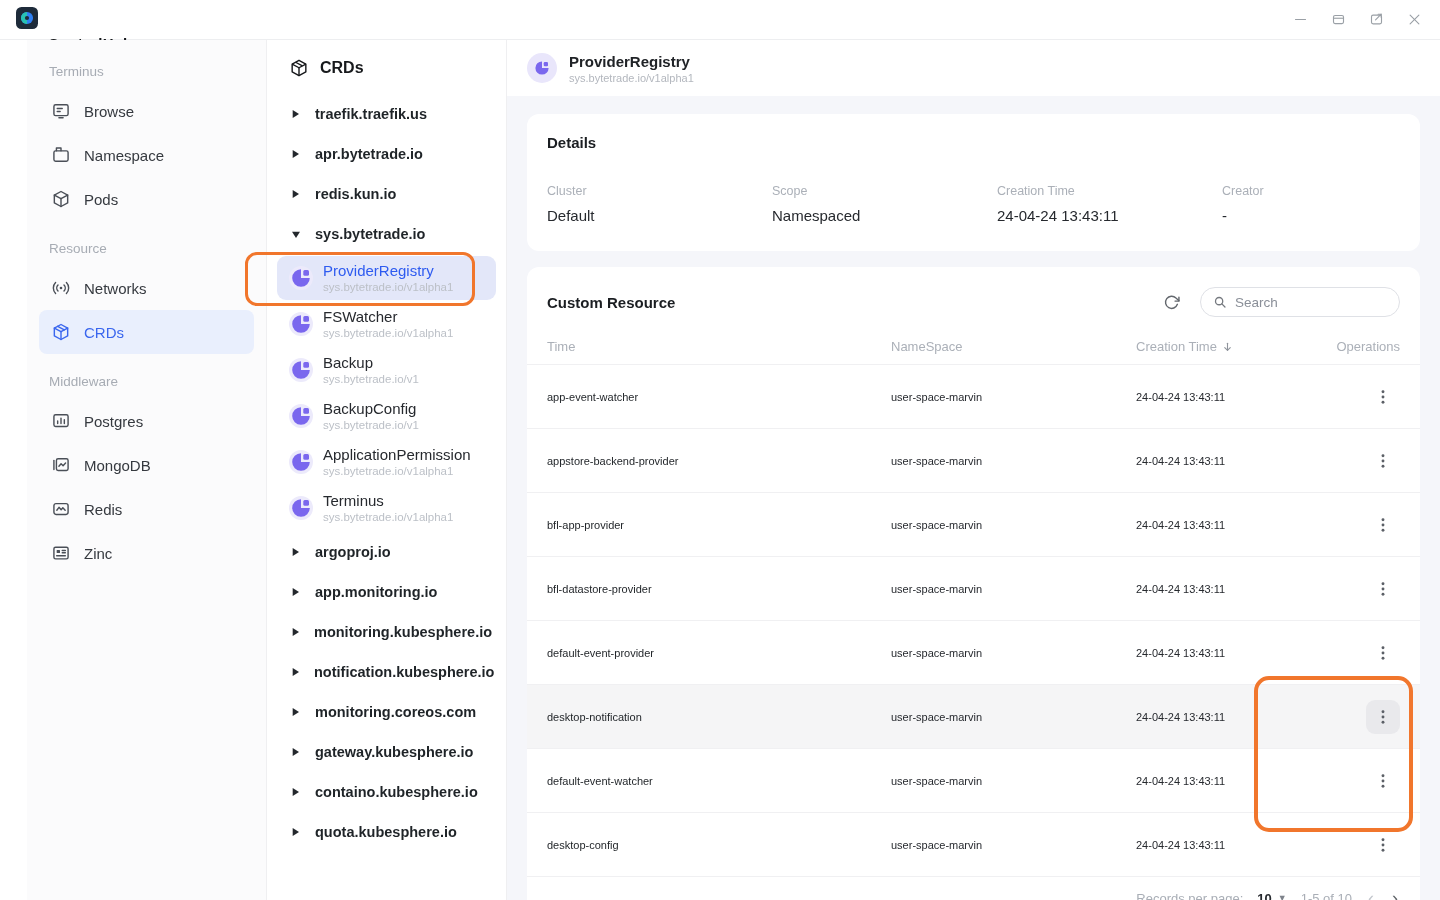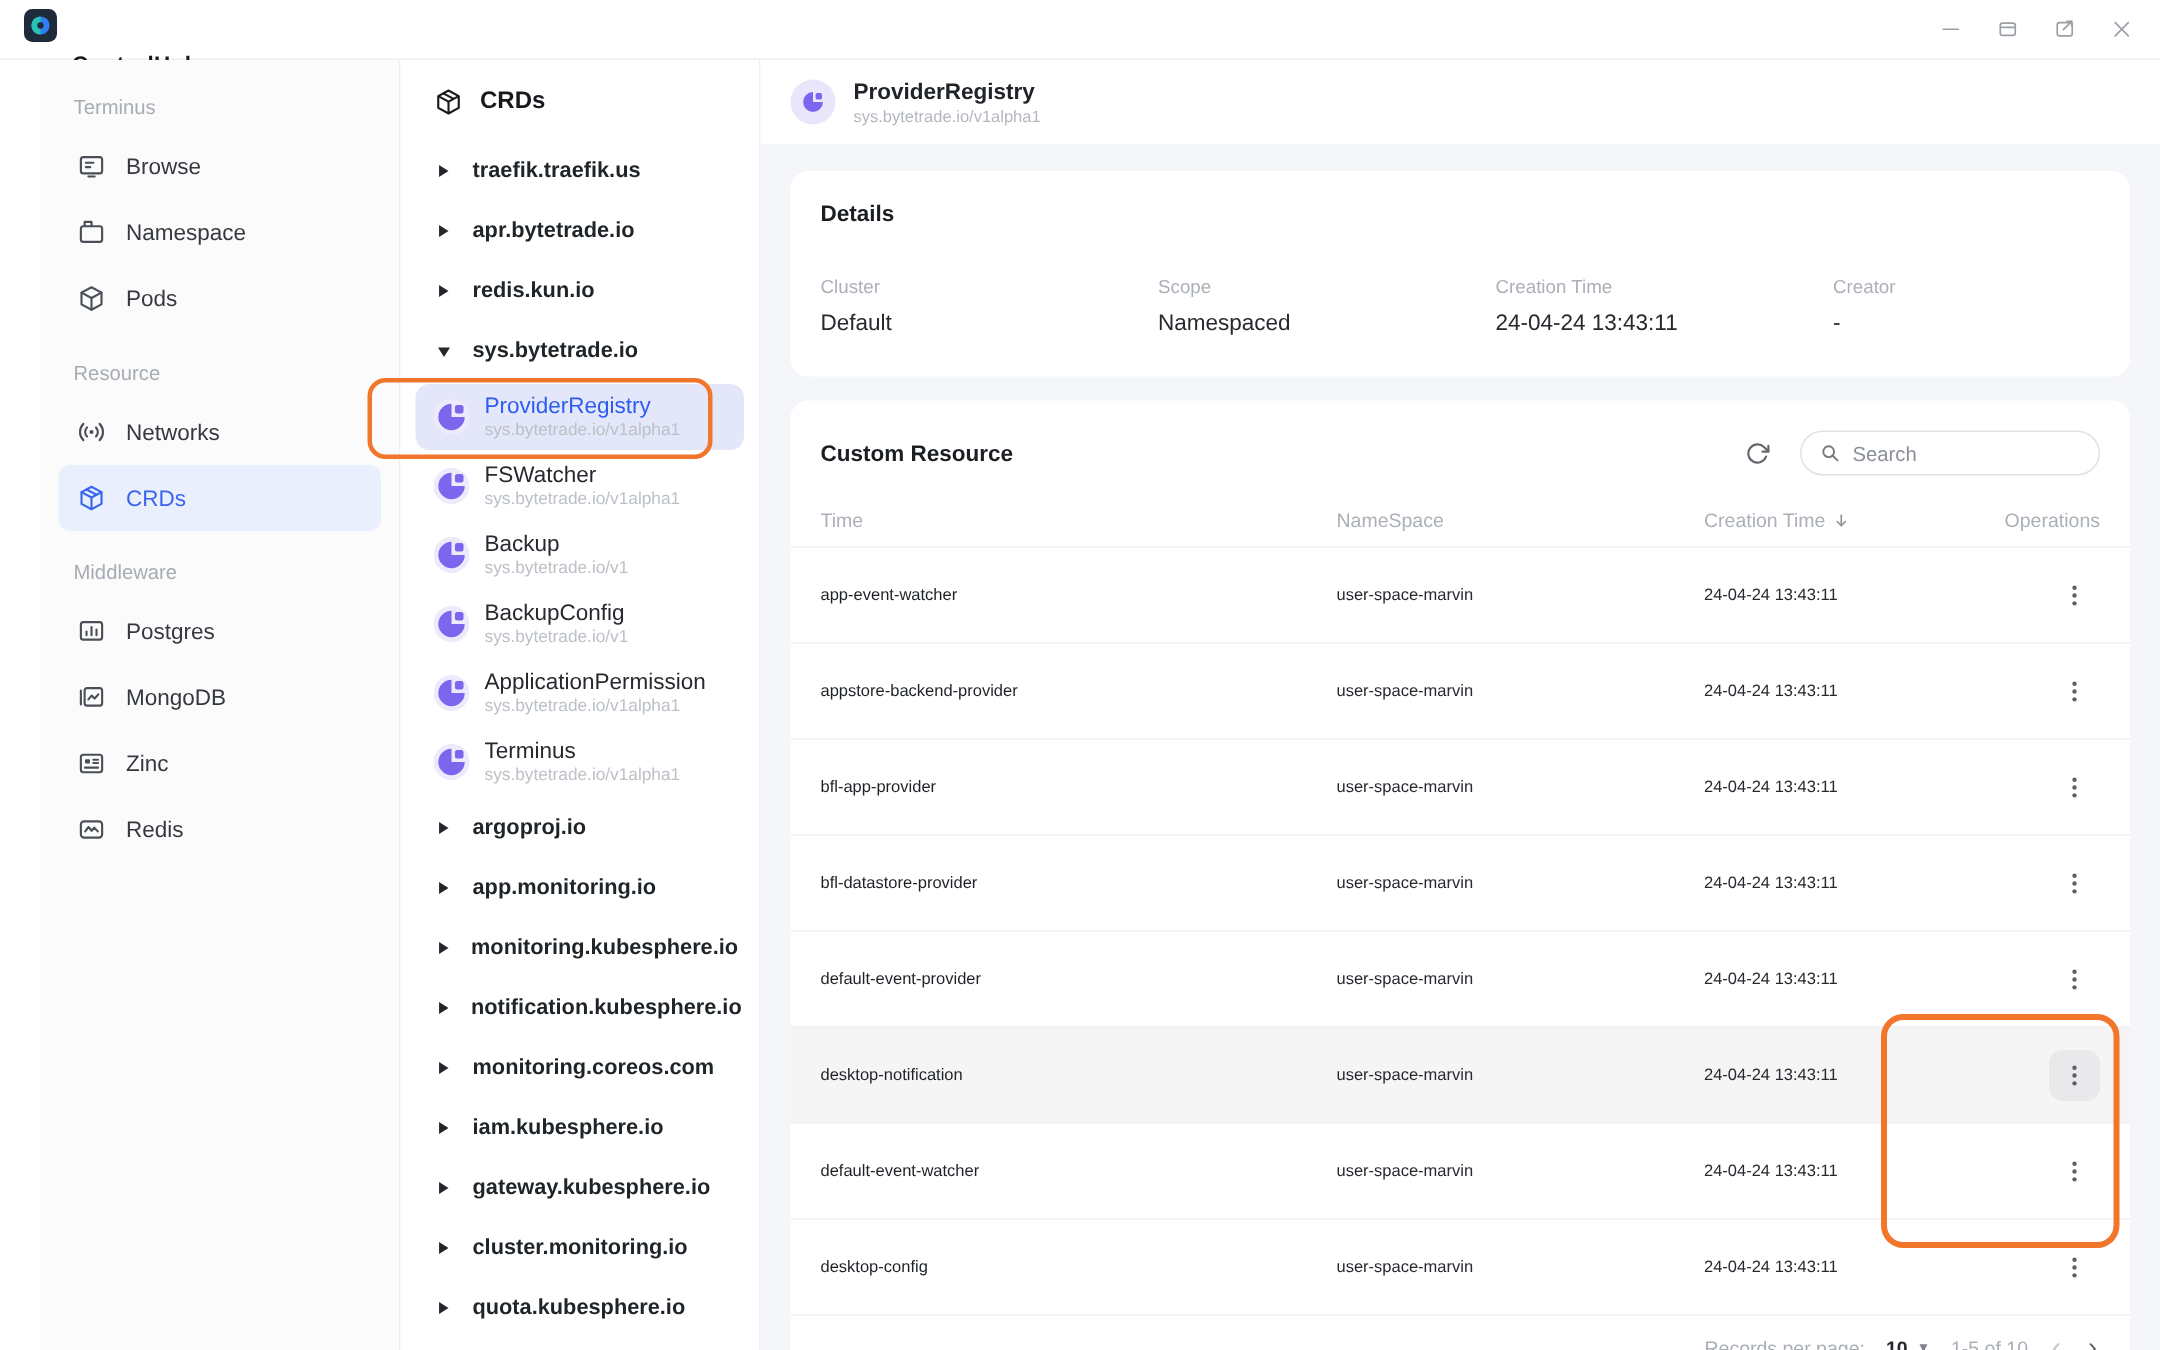--- a/index.html
+++ b/index.html
@@ -216,37 +216,37 @@
               <line x1="3.5" y1="6.5" x2="3.5" y2="17.5"></line>
               <rect x="6.5" y="4.5" width="14" height="14" rx="2"></rect>
               <path d="M9.5 13.5 l2.6-3 2.4 2.3 3-3.3"></path>
             </svg>
           </span>
           <span>MongoDB</span>
         </div>
         <div class="side-item">
           <span class="ic">
             <svg width="20" height="20" viewBox="0 0 24 24" fill="none" stroke="currentColor" stroke-width="1.7" stroke-linecap="round" stroke-linejoin="round">
+              <rect x="3.5" y="5.5" width="17" height="13" rx="2.5"></rect>
+              <path d="M7 13.5 l2.6-3.5 2.6 3 2-2.5 2.8 3"></path>
+            </svg>
+          </span>
+          <span>Redis</span>
+        </div>
+        <div class="side-item">
+          <span class="ic">
+            <svg width="20" height="20" viewBox="0 0 24 24" fill="none" stroke="currentColor" stroke-width="1.7" stroke-linecap="round" stroke-linejoin="round">
               <rect x="3.5" y="5" width="17" height="14" rx="2"></rect>
               <rect x="6.8" y="8.5" width="4" height="3.4" rx=".6" fill="currentColor" stroke="none"></rect>
               <line x1="13.5" y1="9" x2="17.2" y2="9"></line>
               <line x1="13.5" y1="11.6" x2="17.2" y2="11.6"></line>
               <line x1="6.8" y1="15.3" x2="17.2" y2="15.3"></line>
             </svg>
           </span>
           <span>Zinc</span>
-        </div>
-        <div class="side-item">
-          <span class="ic">
-            <svg width="20" height="20" viewBox="0 0 24 24" fill="none" stroke="currentColor" stroke-width="1.7" stroke-linecap="round" stroke-linejoin="round">
-              <rect x="3.5" y="5.5" width="17" height="13" rx="2.5"></rect>
-              <path d="M7 13.5 l2.6-3.5 2.6 3 2-2.5 2.8 3"></path>
-            </svg>
-          </span>
-          <span>Redis</span>
         </div>
       </div>
     </nav>
 
   <aside class="crd-panel">
     <div class="crd-panel-header">
       <span style="display:flex">
         <svg width="20" height="20" viewBox="0 0 24 24" fill="none" stroke="#17191C" stroke-width="1.7" stroke-linejoin="round">
             <path d="M12 2.8 L20.2 7.3 V16.7 L12 21.2 L3.8 16.7 V7.3 Z"></path>
             <path d="M3.8 7.3 L12 11.7 L20.2 7.3"></path>
@@ -406,37 +406,29 @@
             </svg>
           </span>
           <span>monitoring.coreos.com</span>
         </div>
         <div class="crd-group">
           <span style="display:flex;width:10px">
             <svg width="9" height="10" viewBox="0 0 9 10">
               <path d="M1.7 1 L8 5 L1.7 9 Z" fill="#23272C"></path>
             </svg>
           </span>
-          <span>iam.kubesphere.io</span>
-        </div>
-        <div class="crd-group">
-          <span style="display:flex;width:10px">
-            <svg width="9" height="10" viewBox="0 0 9 10">
-              <path d="M1.7 1 L8 5 L1.7 9 Z" fill="#23272C"></path>
-            </svg>
-          </span>
           <span>gateway.kubesphere.io</span>
         </div>
         <div class="crd-group">
           <span style="display:flex;width:10px">
             <svg width="9" height="10" viewBox="0 0 9 10">
               <path d="M1.7 1 L8 5 L1.7 9 Z" fill="#23272C"></path>
             </svg>
           </span>
-          <span>cluster.monitoring.io</span>
+          <span>containo.kubesphere.io</span>
         </div>
         <div class="crd-group">
           <span style="display:flex;width:10px">
             <svg width="9" height="10" viewBox="0 0 9 10">
               <path d="M1.7 1 L8 5 L1.7 9 Z" fill="#23272C"></path>
             </svg>
           </span>
           <span>quota.kubesphere.io</span>
         </div>
       </div>

